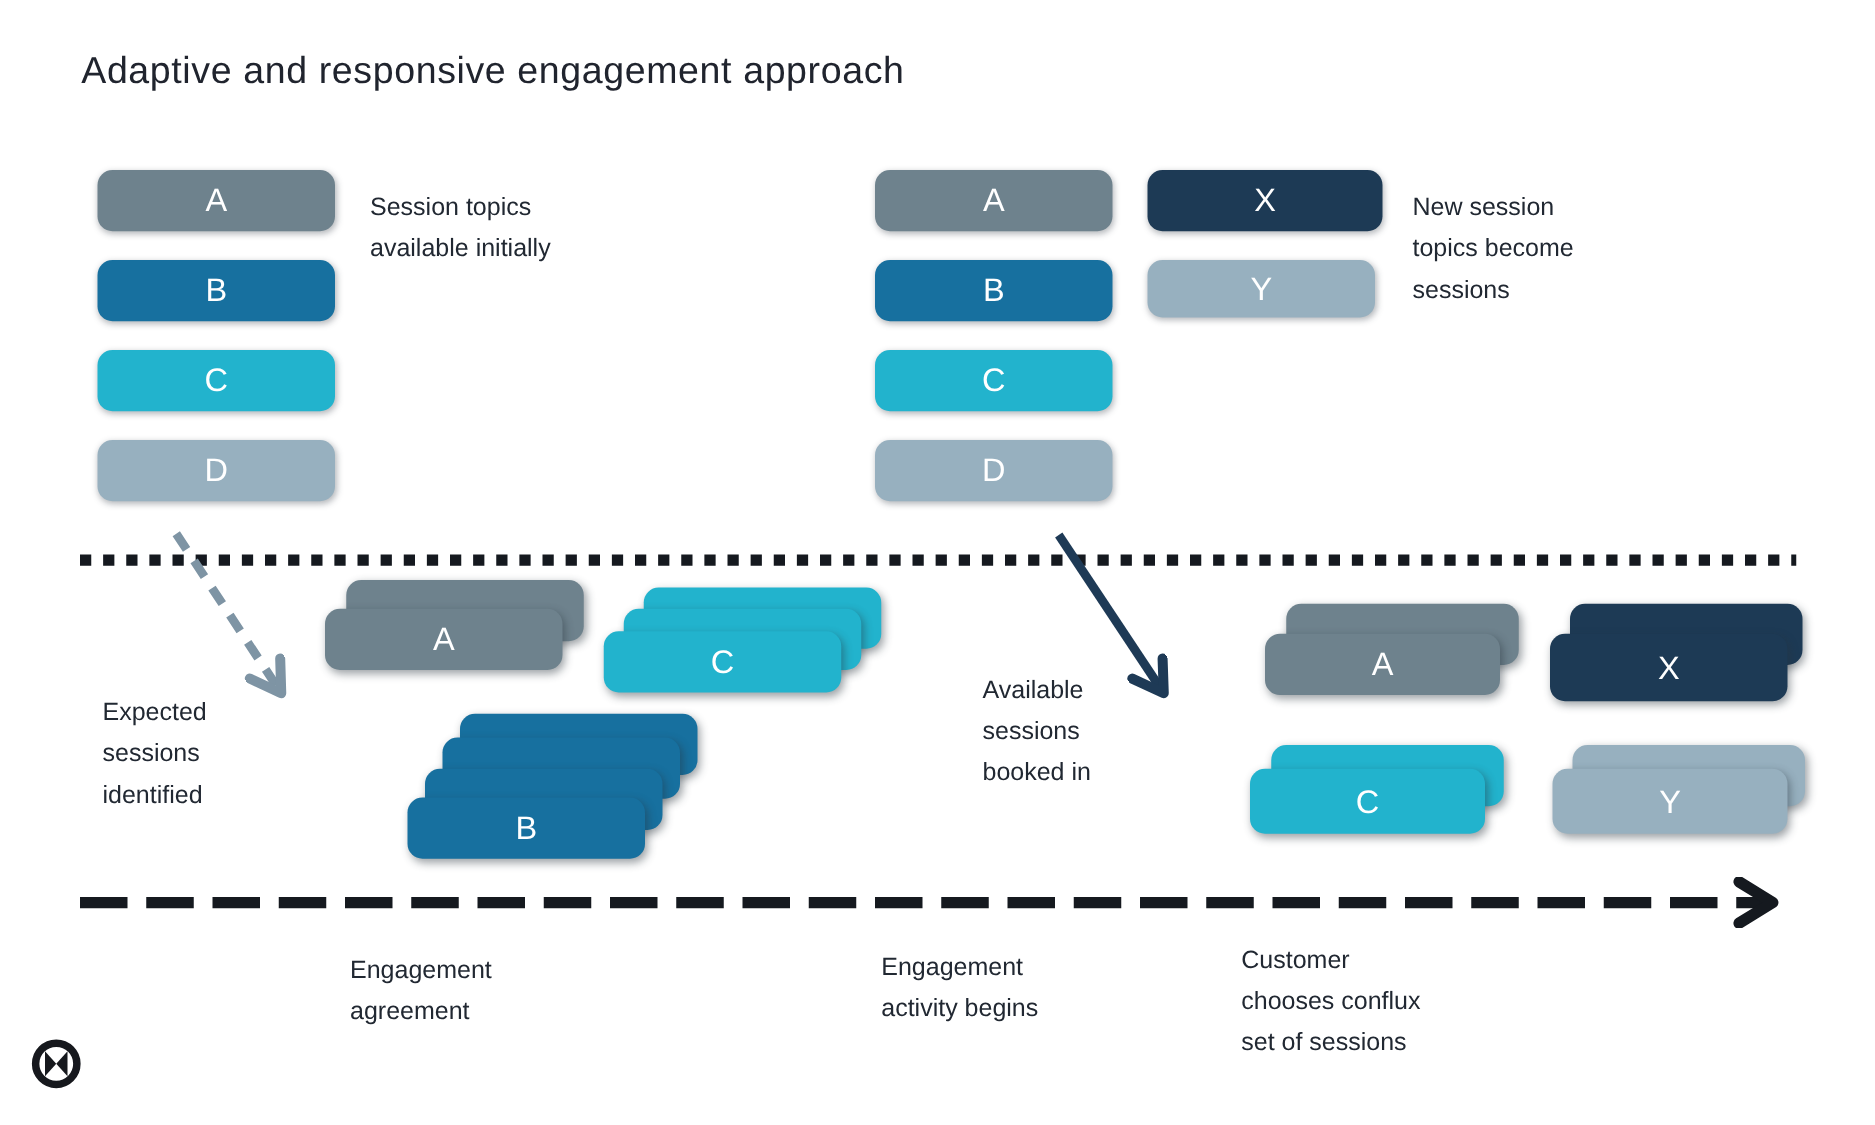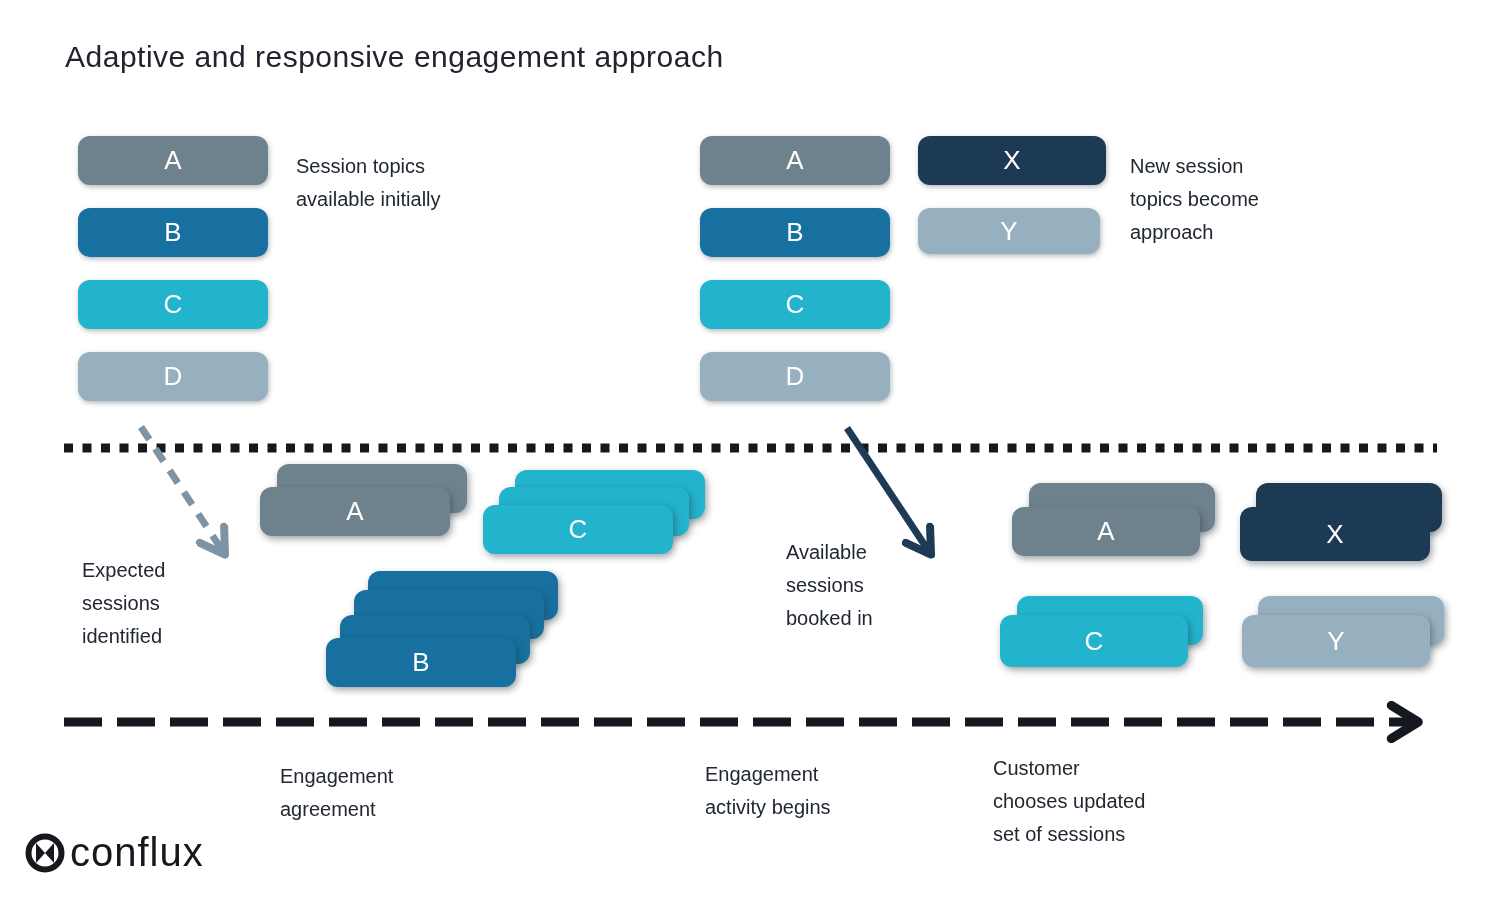--- a/index.html
+++ b/index.html
@@ -37,21 +37,21 @@
 
 <div class="pill c-a" style="left:700px;top:136px;">A</div>
 <div class="pill c-b" style="left:700px;top:208px;">B</div>
 <div class="pill c-c" style="left:700px;top:280px;">C</div>
 <div class="pill c-d" style="left:700px;top:352px;">D</div>
 
 <div class="pill c-x" style="left:918px;top:136px;width:188px;">X</div>
 <div class="pill c-y" style="left:918px;top:208px;width:182px;height:46px;">Y</div>
 <div class="caption" style="left:1130px;top:150px;width:240px;">New session
 topics become
-approach</div>
+sessions</div>
 
 <svg class="sep" viewBox="0 0 1500 900" xmlns="http://www.w3.org/2000/svg">
   <defs>
     <marker id="head-slate" viewBox="0 0 10 10" refX="6.5" refY="5" markerWidth="5.2" markerHeight="5.2" orient="auto-start-reverse">
       <path d="M1.5,1 L8,5 L1.5,9" fill="none" stroke="#7e94a4" stroke-width="2.2" stroke-linecap="round" stroke-linejoin="round"></path>
     </marker>
     <marker id="head-navy" viewBox="0 0 10 10" refX="6.5" refY="5" markerWidth="5.2" markerHeight="5.2" orient="auto-start-reverse">
       <path d="M1.5,1 L8,5 L1.5,9" fill="none" stroke="#1e3a56" stroke-width="2.2" stroke-linecap="round" stroke-linejoin="round"></path>
     </marker>
     <marker id="head-black" viewBox="0 0 10 10" refX="6.5" refY="5" markerWidth="4.6" markerHeight="4.6" orient="auto-start-reverse">
@@ -98,23 +98,22 @@
 <div class="pill c-c stackpill" style="left:1000px;top:615px;width:188px;height:52px;">C</div>
 
 <div class="pill c-y stackpill" style="left:1258px;top:596px;width:186px;"></div>
 <div class="pill c-y stackpill" style="left:1242px;top:615px;width:188px;height:52px;">Y</div>
 
 <div class="caption" style="left:280px;top:760px;width:230px;">Engagement
 agreement</div>
 <div class="caption" style="left:705px;top:758px;width:230px;">Engagement
 activity begins</div>
 <div class="caption" style="left:993px;top:752px;width:260px;">Customer
-chooses updated
+chooses conflux
 set of sessions</div>
 
 <div class="logo">
   <svg width="42" height="42" viewBox="0 0 42 42" xmlns="http://www.w3.org/2000/svg">
     <circle cx="21" cy="21" r="16.5" fill="none" stroke="#16181d" stroke-width="6"></circle>
     <path d="M12,11 L21,21 L12,31 Z" fill="#16181d"></path>
     <path d="M30,11 L21,21 L30,31 Z" fill="#16181d"></path>
   </svg>
-  <span class="logo-text">conflux</span>
 </div>
 
 </body></html>

